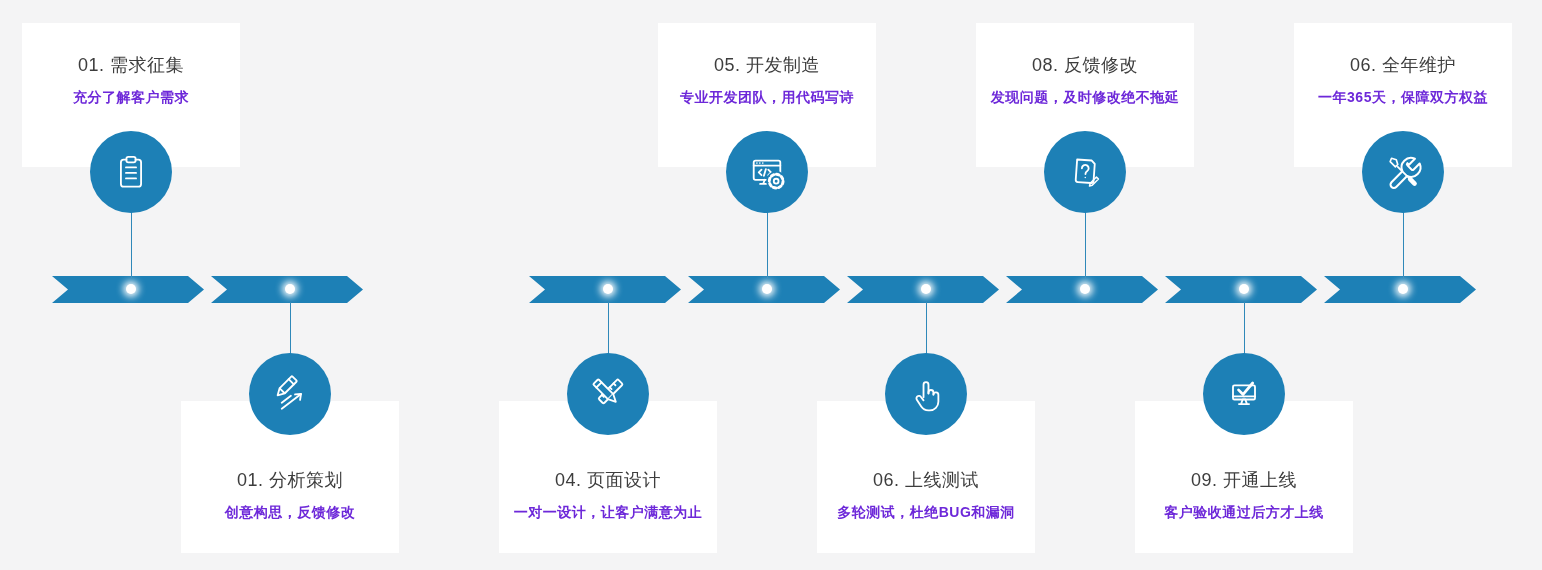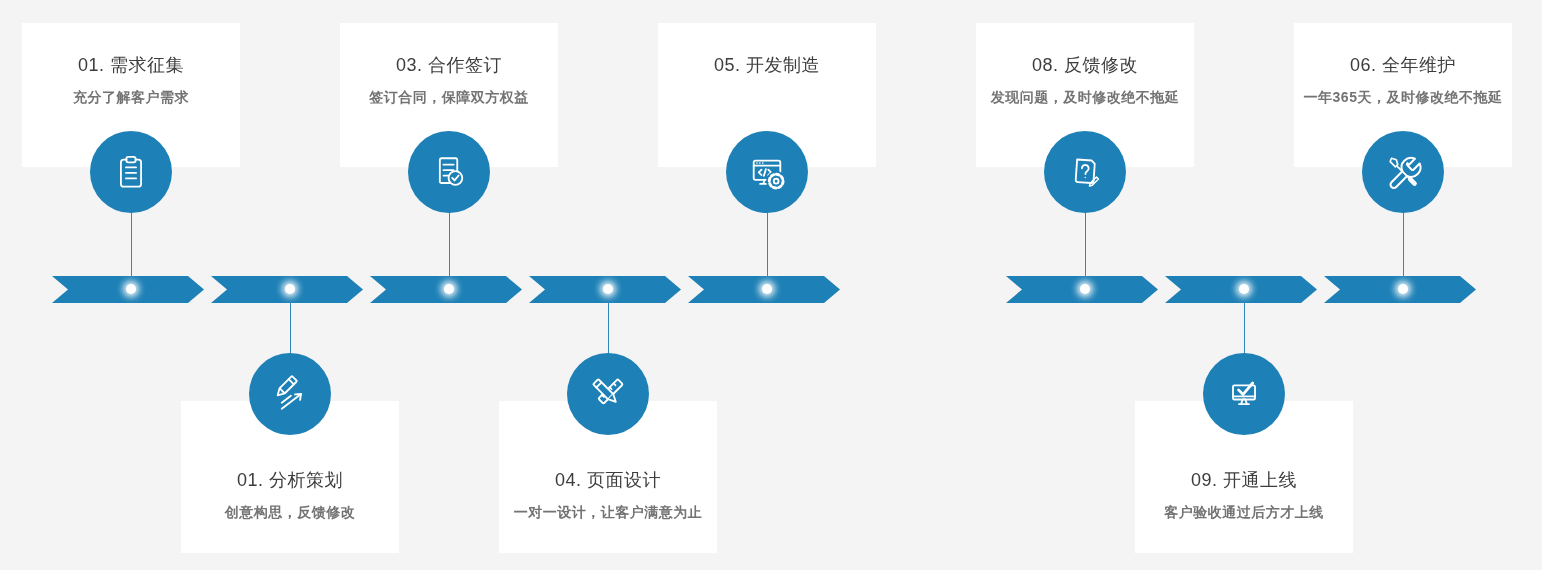--- a/index.html
+++ b/index.html
@@ -14,21 +14,21 @@
   .step{position:absolute;top:0;width:218px;height:570px;}
   .step-1{left:22px;}  .step-2{left:181px;} .step-3{left:340px;}
   .step-4{left:499px;} .step-5{left:658px;} .step-6{left:817px;}
   .step-7{left:976px;} .step-8{left:1135px;}.step-9{left:1294px;}
 
   .card{position:absolute;left:0;width:218px;background:#ffffff;text-align:center;box-sizing:border-box;z-index:1;}
   .step.top .card{top:23px;height:144px;padding-top:30px;}
   .step.bottom .card{top:401px;height:152px;padding-top:67px;}
 
   .title{font-size:18px;line-height:24px;color:#3d3d3d;letter-spacing:.5px;}
-  .subtitle{margin-top:10px;font-size:14px;line-height:20px;font-weight:bold;color:#737373;letter-spacing:.5px;}
+  .subtitle{margin-top:10px;font-size:14px;line-height:20px;font-weight:bold;color:#6d28d9;letter-spacing:.5px;}
 
   .circle{position:absolute;left:50%;transform:translateX(-50%);
     width:82px;height:82px;border-radius:50%;background:#1d80b6;
     display:flex;align-items:center;justify-content:center;z-index:3;}
   .step.top .circle{top:131px;}
   .step.bottom .circle{top:353px;}
 
   .connector{position:absolute;left:108.5px;width:1px;background:#2f88b9;z-index:2;}
   .step.top .connector{top:212px;height:66px;}
   .step.bottom .connector{top:302px;height:53px;}
@@ -80,39 +80,20 @@
           <line x1="15" y1="8" x2="23" y2="8"></line>
         </g>
         <path d="M15 40 L36 24"></path>
         <polyline points="29.5,24.5 36,24 35,30.5"></polyline>
         <path d="M15 33.5 L25 26"></path>
       </svg>
     </div>
     <div class="dot"></div>
   </div>
 
-  <div class="step step-3 top">
-    <div class="arrow"></div>
-    <div class="connector"></div>
-    <div class="card">
-      <div class="title">03. 合作签订</div>
-      <div class="subtitle">签订合同，保障双方权益</div>
-    </div>
-    <div class="circle">
-      <svg class="icon-svg" width="44" height="44" viewBox="0 0 48 48" fill="none" stroke="#fff" stroke-width="2" stroke-linecap="round" stroke-linejoin="round">
-        <rect x="14" y="9" width="19" height="27" rx="2"></rect>
-        <line x1="18" y1="16" x2="29" y2="16"></line>
-        <line x1="18" y1="22" x2="29" y2="22"></line>
-        <line x1="18" y1="28" x2="24" y2="28"></line>
-        <circle cx="31" cy="30.5" r="7.5" fill="#1d80b6"></circle>
-        <polyline points="27.5,30.5 30,33.2 34.5,27.8"></polyline>
-      </svg>
-    </div>
-    <div class="dot"></div>
-  </div>
 
   <div class="step step-4 bottom">
     <div class="arrow"></div>
     <div class="connector"></div>
     <div class="card">
       <div class="title">04. 页面设计</div>
       <div class="subtitle">一对一设计，让客户满意为止</div>
     </div>
     <div class="circle">
       <svg class="icon-svg" width="44" height="44" viewBox="0 0 48 48" fill="none" stroke="#fff" stroke-width="2" stroke-linecap="round" stroke-linejoin="round">
@@ -128,40 +109,57 @@
       </svg>
     </div>
     <div class="dot"></div>
   </div>
 
   <div class="step step-5 top">
     <div class="arrow"></div>
     <div class="connector"></div>
     <div class="card">
       <div class="title">05. 开发制造</div>
+      <div class="subtitle">专业开发团队，用代码写诗</div>
     </div>
     <div class="circle">
       <svg class="icon-svg" width="44" height="44" viewBox="0 0 48 48" fill="none" stroke="#fff" stroke-width="2" stroke-linecap="round" stroke-linejoin="round">
         <rect x="9.5" y="11.5" width="29" height="21" rx="2"></rect>
         <line x1="9.5" y1="17" x2="38.5" y2="17"></line>
         <circle cx="13" cy="14.3" r="0.9" fill="#fff" stroke="none"></circle>
         <circle cx="16.2" cy="14.3" r="0.9" fill="#fff" stroke="none"></circle>
         <circle cx="19.4" cy="14.3" r="0.9" fill="#fff" stroke="none"></circle>
         <polyline points="18,21.5 15,24.5 18,27.5"></polyline>
         <line x1="22.8" y1="20.8" x2="20.6" y2="28.2"></line>
         <polyline points="25.4,21.5 28.4,24.5 25.4,27.5"></polyline>
         <path d="M21.5 32.5 L20 36.5 M26.5 32.5 L28 36.5 M16.5 37 H31.5"></path>
         <circle cx="34" cy="34" r="11" fill="#1d80b6" stroke="none"></circle>
         <circle cx="34" cy="34" r="7.5" stroke-width="3.2" stroke-dasharray="3.1 2.8"></circle>
         <circle cx="34" cy="34" r="2.6" stroke-width="2"></circle>
       </svg>
     </div>
     <div class="dot"></div>
   </div>
 
+  <div class="step step-6 bottom">
+    <div class="arrow"></div>
+    <div class="connector"></div>
+    <div class="card">
+      <div class="title">06. 上线测试</div>
+      <div class="subtitle">多轮测试，杜绝BUG和漏洞</div>
+    </div>
+    <div class="circle">
+      <svg class="icon-svg" width="44" height="44" viewBox="0 0 48 48" fill="none" stroke="#fff" stroke-width="2" stroke-linecap="round" stroke-linejoin="round">
+        <path d="M21.3 27.5 V13.8 a2.7 2.7 0 0 1 5.4 0 V23.2"></path>
+        <path d="M26.7 23.5 v-1.2 a2.7 2.7 0 0 1 5.4 0 V24.2"></path>
+        <path d="M32.1 24.8 a2.7 2.7 0 0 1 5.4 .4 v7.3 a9.3 9.3 0 0 1 -9.3 9.3 h-1.6 a9.3 9.3 0 0 1 -7.8 -4.2 l-4.8 -7.3 a2.7 2.7 0 0 1 4.5 -3 l2.8 3.6"></path>
+      </svg>
+    </div>
+    <div class="dot"></div>
+  </div>
 
   <div class="step step-7 top">
     <div class="arrow"></div>
     <div class="connector"></div>
     <div class="card">
       <div class="title">08. 反馈修改</div>
       <div class="subtitle">发现问题，及时修改绝不拖延</div>
     </div>
     <div class="circle">
       <svg class="icon-svg" width="44" height="44" viewBox="0 0 48 48" fill="none" stroke="#fff" stroke-width="2" stroke-linecap="round" stroke-linejoin="round">
@@ -193,21 +191,21 @@
       </svg>
     </div>
     <div class="dot"></div>
   </div>
 
   <div class="step step-9 top">
     <div class="arrow"></div>
     <div class="connector"></div>
     <div class="card">
       <div class="title">06. 全年维护</div>
-      <div class="subtitle">一年365天，及时修改绝不拖延</div>
+      <div class="subtitle">一年365天，保障双方权益</div>
     </div>
     <div class="circle">
       <svg class="icon-svg" width="44" height="44" viewBox="0 0 48 48" fill="none" stroke="#fff" stroke-width="2" stroke-linecap="round" stroke-linejoin="round">
         <g transform="translate(3.5 3.5) scale(1.72)">
           <path d="M14.7 6.3a1 1 0 0 0 0 1.4l2.6 2.6a1 1 0 0 0 1.4 0l3.77-3.77a6 6 0 0 1-7.94 7.94l-6.91 6.91a2.12 2.12 0 0 1-3-3l6.91-6.91a6 6 0 0 1 7.94-7.94l-3.76 3.76z" stroke-width="1.3"></path>
         </g>
         <path d="M11.5 9 l5.2 1.6 1.6 5.2 -2.6 2.6 L10 12.6 z" stroke-width="1.8"></path>
         <path d="M18.3 18.3 L31 31"></path>
         <path d="M31.8 31.8 l4.8 4.8" stroke-width="5"></path>
       </svg>

